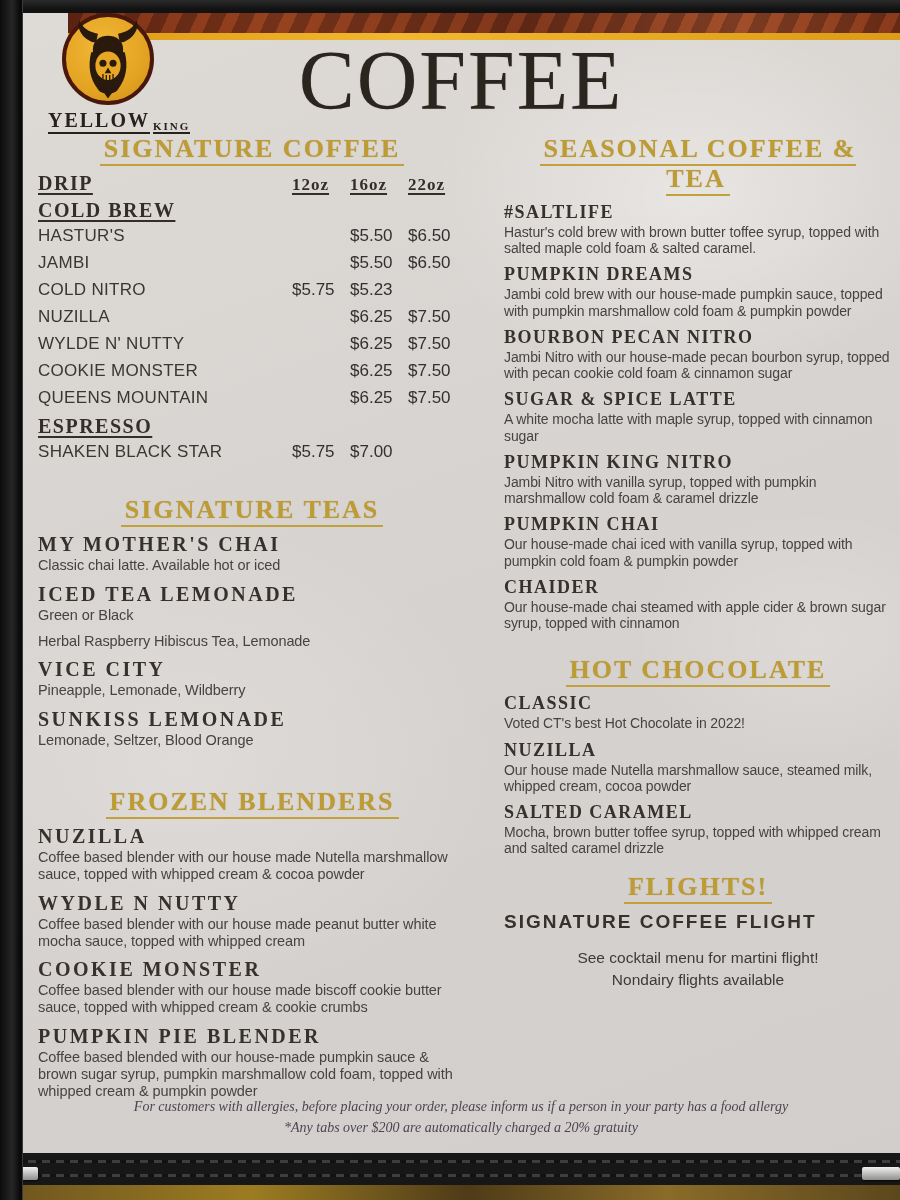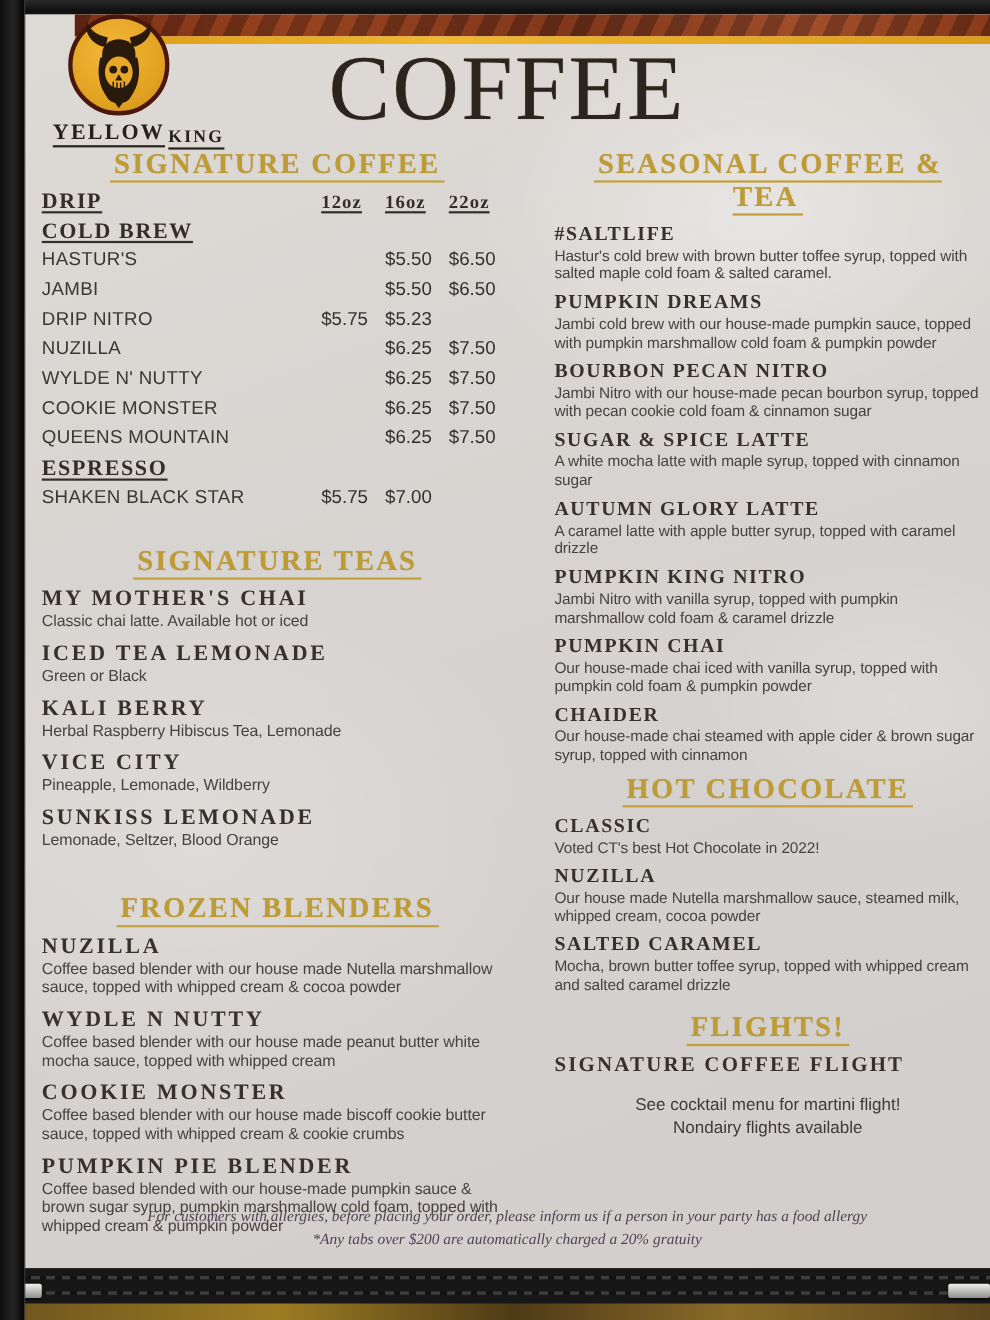--- a/index.html
+++ b/index.html
@@ -53,21 +53,21 @@
 
   
   .logo{position:absolute;left:26px;top:0;width:138px;}
   .logo-disc{position:relative;width:84px;height:84px;margin-left:14px;border-radius:50%;
     background:radial-gradient(circle at 42% 36%,#f3b737,#e3a322 62%,#c98b1a);
     border:4px solid #49170b;}
   .logo-disc svg{position:absolute;inset:0;width:100%;height:100%;}
   .logo-words{margin-top:4px;white-space:nowrap;color:#26211b;
     font-family:"Liberation Serif",serif;font-weight:700;}
   .logo-w1{font-size:20px;letter-spacing:2px;border-bottom:2px solid #26211b;padding-bottom:1px;}
-  .logo-w2{font-size:16px;letter-spacing:2px;border-bottom:2px solid #26211b;
+  .logo-w2{font-size:11px;letter-spacing:2px;border-bottom:2px solid #26211b;
     display:inline-block;transform:translateY(3px);margin-left:3px;}
 
   
   .title{position:absolute;left:0;right:0;top:26px;text-align:center;
     font-family:"Liberation Serif",serif;font-size:84px;line-height:1;font-weight:400;
     letter-spacing:2px;color:#2a251f;text-shadow:0 0 1px rgba(120,90,20,.35);}
 
   
   .cols{position:absolute;left:16px;right:8px;top:121px;display:flex;gap:38px;}
   .col-l{flex:none;width:428px;}
@@ -94,24 +94,24 @@
   .mi{margin-bottom:9px;}
   .mi-name{font-family:"Liberation Serif",serif;font-weight:700;font-size:20px;
     letter-spacing:2.5px;color:#36312c;margin-bottom:1px;}
   .mi-desc{font-size:14.5px;line-height:1.16;color:#474341;letter-spacing:-.1px;}
   .col-r .mi{margin-bottom:8px;}
   .col-r .mi-name{font-size:18px;letter-spacing:1.5px;}
   .col-r .mi-desc{font-size:14px;}
 
   .gap-teas{margin-top:26px;}
   .gap-blend{margin-top:38px;}
-  .gap-hot{margin-top:8px;}
+  .gap-hot{margin-top:24px;}
   .gap-flights{margin-top:16px;}
 
-  .flight-name{font-family:Liberation Serif, serif;font-weight:700;font-size:19px;
+  .flight-name{font-family:Liberation Sans, sans-serif;font-weight:700;font-size:19px;
     letter-spacing:2px;color:#36312c;line-height:1.3;margin-bottom:5px;}
   .notes{text-align:center;font-size:15.5px;color:#3e3a37;margin-top:12px;line-height:1.4;}
 
   .footer{position:absolute;left:0;right:0;bottom:14px;text-align:center;
     font-family:"Liberation Serif",serif;font-style:italic;font-size:14px;
     color:#4d4452;line-height:1.55;}
 </style>
 </head>
 <body>
 
@@ -176,21 +176,21 @@
             <span class="pcell">$5.50</span>
             <span class="pcell">$6.50</span>
           </div>
           <div class="prow">
             <span class="pname">JAMBI</span>
             <span class="pcell"></span>
             <span class="pcell">$5.50</span>
             <span class="pcell">$6.50</span>
           </div>
           <div class="prow">
-            <span class="pname">DRIP NITRO</span>
+            <span class="pname">COLD NITRO</span>
             <span class="pcell">$5.75</span>
             <span class="pcell">$5.23</span>
             <span class="pcell"></span>
           </div>
           <div class="prow">
             <span class="pname">NUZILLA</span>
             <span class="pcell"></span>
             <span class="pcell">$6.25</span>
             <span class="pcell">$7.50</span>
           </div>
@@ -227,21 +227,20 @@
           <h2 class="shead"><span>SIGNATURE TEAS</span></h2>
           <div class="mi">
             <div class="mi-name">MY MOTHER'S CHAI</div>
             <div class="mi-desc">Classic chai latte. Available hot or iced</div>
           </div>
           <div class="mi">
             <div class="mi-name">ICED TEA LEMONADE</div>
             <div class="mi-desc">Green or Black</div>
           </div>
           <div class="mi">
-            <div class="mi-name">KALI BERRY</div>
             <div class="mi-desc">Herbal Raspberry Hibiscus Tea, Lemonade</div>
           </div>
           <div class="mi">
             <div class="mi-name">VICE CITY</div>
             <div class="mi-desc">Pineapple, Lemonade, Wildberry</div>
           </div>
           <div class="mi">
             <div class="mi-name">SUNKISS LEMONADE</div>
             <div class="mi-desc">Lemonade, Seltzer, Blood Orange</div>
           </div>
@@ -280,24 +279,20 @@
             <div class="mi-name">PUMPKIN DREAMS</div>
             <div class="mi-desc">Jambi cold brew with our house-made pumpkin sauce, topped with pumpkin marshmallow cold foam &amp; pumpkin powder</div>
           </div>
           <div class="mi">
             <div class="mi-name">BOURBON PECAN NITRO</div>
             <div class="mi-desc">Jambi Nitro with our house-made pecan bourbon syrup, topped with pecan cookie cold foam &amp; cinnamon sugar</div>
           </div>
           <div class="mi">
             <div class="mi-name">SUGAR &amp; SPICE LATTE</div>
             <div class="mi-desc">A white mocha latte with maple syrup, topped with cinnamon sugar</div>
-          </div>
-          <div class="mi">
-            <div class="mi-name">AUTUMN GLORY LATTE</div>
-            <div class="mi-desc">A caramel latte with apple butter syrup, topped with caramel drizzle</div>
           </div>
           <div class="mi">
             <div class="mi-name">PUMPKIN KING NITRO</div>
             <div class="mi-desc">Jambi Nitro with vanilla syrup, topped with pumpkin marshmallow cold foam &amp; caramel drizzle</div>
           </div>
           <div class="mi">
             <div class="mi-name">PUMPKIN CHAI</div>
             <div class="mi-desc">Our house-made chai iced with vanilla syrup, topped with pumpkin cold foam &amp; pumpkin powder</div>
           </div>
           <div class="mi">

